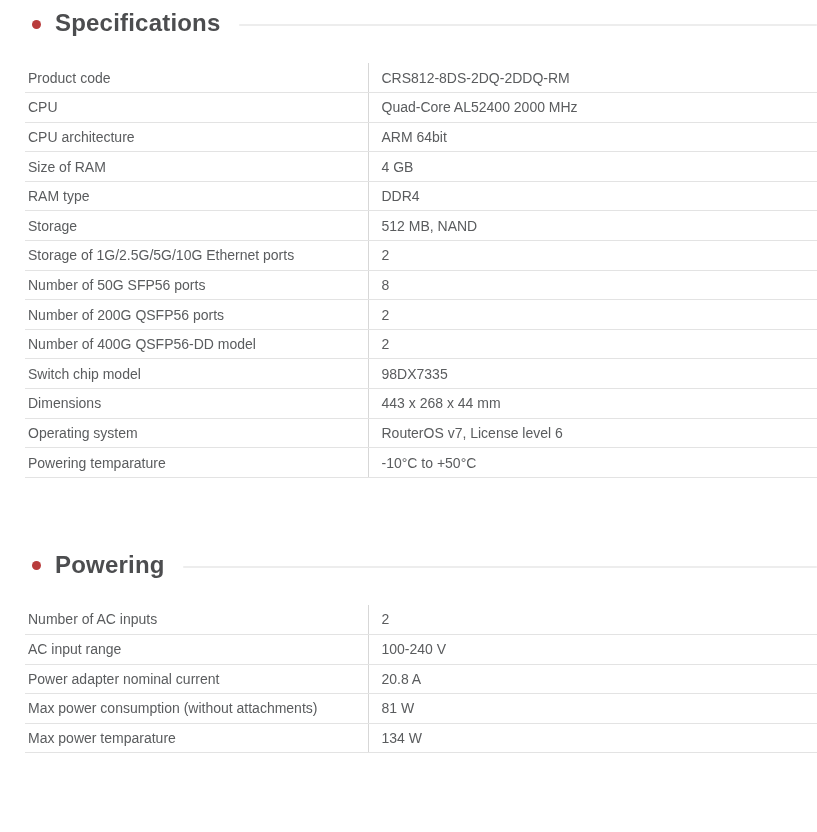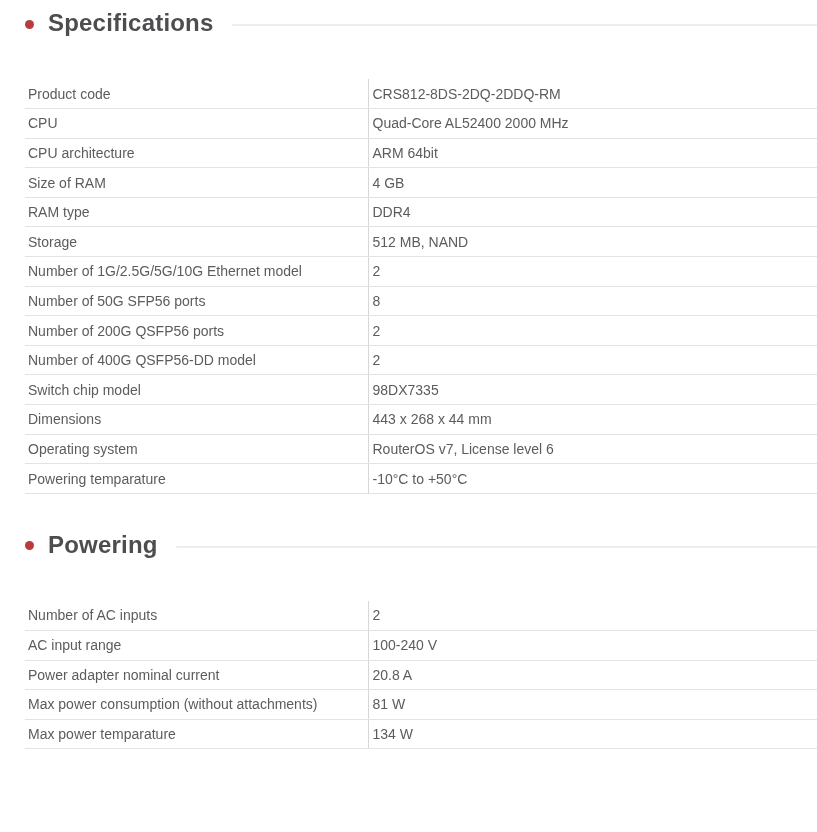--- a/index.html
+++ b/index.html
@@ -11,24 +11,24 @@
     position: relative;
     width: 817px;
     height: 832px;
     background: #ffffff;
     overflow: hidden;
   }
   .section-header {
     display: flex;
     align-items: center;
     height: 30px;
-    padding-left: 25px;
+    padding-left: 32px;
   }
   .section-header.first { margin-top: 8px; }
-  .section-header.second { margin-top: 36px; }
+  .section-header.second { margin-top: 72px; }
   .bullet {
     width: 9px;
     height: 9px;
     border-radius: 50%;
     background: #b93c3c;
     flex: 0 0 auto;
     margin-right: 14px;
     margin-top: 2px;
   }
   .section-title {
@@ -44,38 +44,38 @@
     background: #ededed;
     margin-left: 18px;
     margin-top: 4px;
     border-radius: 1px;
   }
   table.spec-table {
     border-collapse: collapse;
     margin-left: 25px;
     width: 792px;
     table-layout: fixed;
-    margin-top: 41px;
+    margin-top: 25px;
   }
   table.spec-table td {
     height: 29.6px;
     font-size: 14px;
     color: #5a5c5e;
     border-bottom: 1px solid #e3e3e3;
     vertical-align: middle;
     white-space: nowrap;
     overflow: hidden;
   }
   td.label-cell {
     width: 343px;
     border-right: 1px solid #d7d7d7;
     padding-left: 3px;
   }
   td.value-cell {
-    padding-left: 4px;
+    padding-left: 13px;
   }
 </style>
 </head>
 <body>
 
 <div class="page">
 
   <div class="section-header first">
     <span class="bullet"></span>
     <span class="section-title">Specifications</span>
@@ -102,21 +102,21 @@
   </tr>
         <tr>
     <td class="label-cell">RAM type</td>
     <td class="value-cell">DDR4</td>
   </tr>
         <tr>
     <td class="label-cell">Storage</td>
     <td class="value-cell">512 MB, NAND</td>
   </tr>
         <tr>
-    <td class="label-cell">Number of 1G/2.5G/5G/10G Ethernet model</td>
+    <td class="label-cell">Storage of 1G/2.5G/5G/10G Ethernet ports</td>
     <td class="value-cell">2</td>
   </tr>
         <tr>
     <td class="label-cell">Number of 50G SFP56 ports</td>
     <td class="value-cell">8</td>
   </tr>
         <tr>
     <td class="label-cell">Number of 200G QSFP56 ports</td>
     <td class="value-cell">2</td>
   </tr>

